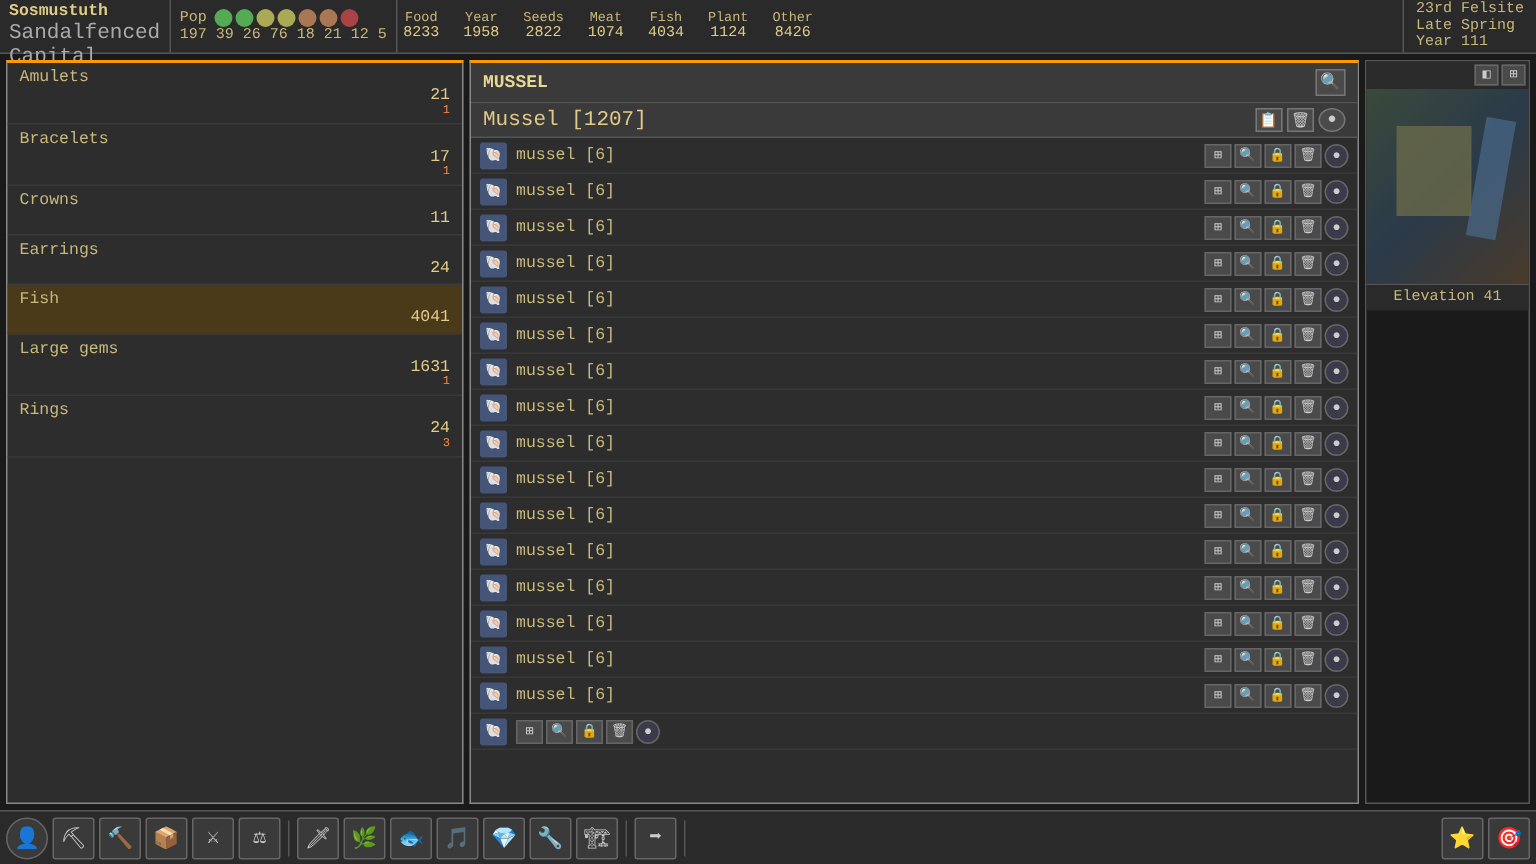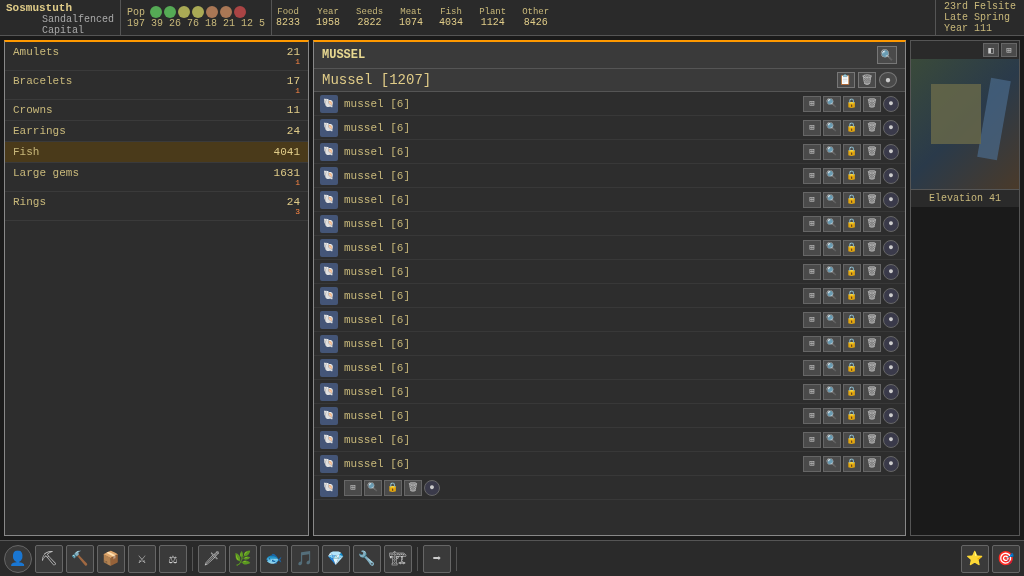--- a/index.html
+++ b/index.html
@@ -26,21 +26,21 @@
     .top-section {
       padding: 2px 6px;
       border-right: 1px solid #555;
       display: flex;
       flex-direction: column;
       justify-content: flex-start;
       font-size: 10px;
       color: #c8b87a;
     }
     .top-section .title { font-size: 11px; color: #e0cc88; font-weight: bold; }
-    .top-section .sub { font-size: 10px; color: #aaa; margin-left: 36px; }
+    .top-section .sub { font-size: 14px; color: #aaa; }
     .pop-section {
       padding: 2px 6px;
       border-right: 1px solid #555;
       display: flex;
       flex-direction: column;
       justify-content: center;
     }
     .pop-icons { display: flex; gap: 2px; align-items: center; }
     .pop-icon { width: 12px; height: 12px; border-radius: 50%; display: inline-block; }
     .face-green { background: #5a5; }
@@ -99,20 +99,21 @@
       margin: 4px;
       overflow-y: auto;
     }
     .category-row {
       display: flex;
       justify-content: space-between;
       padding: 4px 8px;
       border-bottom: 1px solid #3a3a3a;
       cursor: pointer;
       color: #c8b87a;
+      flex-direction: column;
     }
     .category-row.active { background: #4a3a1a; }
     .category-name { font-size: 11px; }
     .category-count { font-size: 11px; color: #e0cc88; }
 
     
     #center-panel {
       flex: 1;
       background: #2d2d2d;
       border: 1px solid #888;

